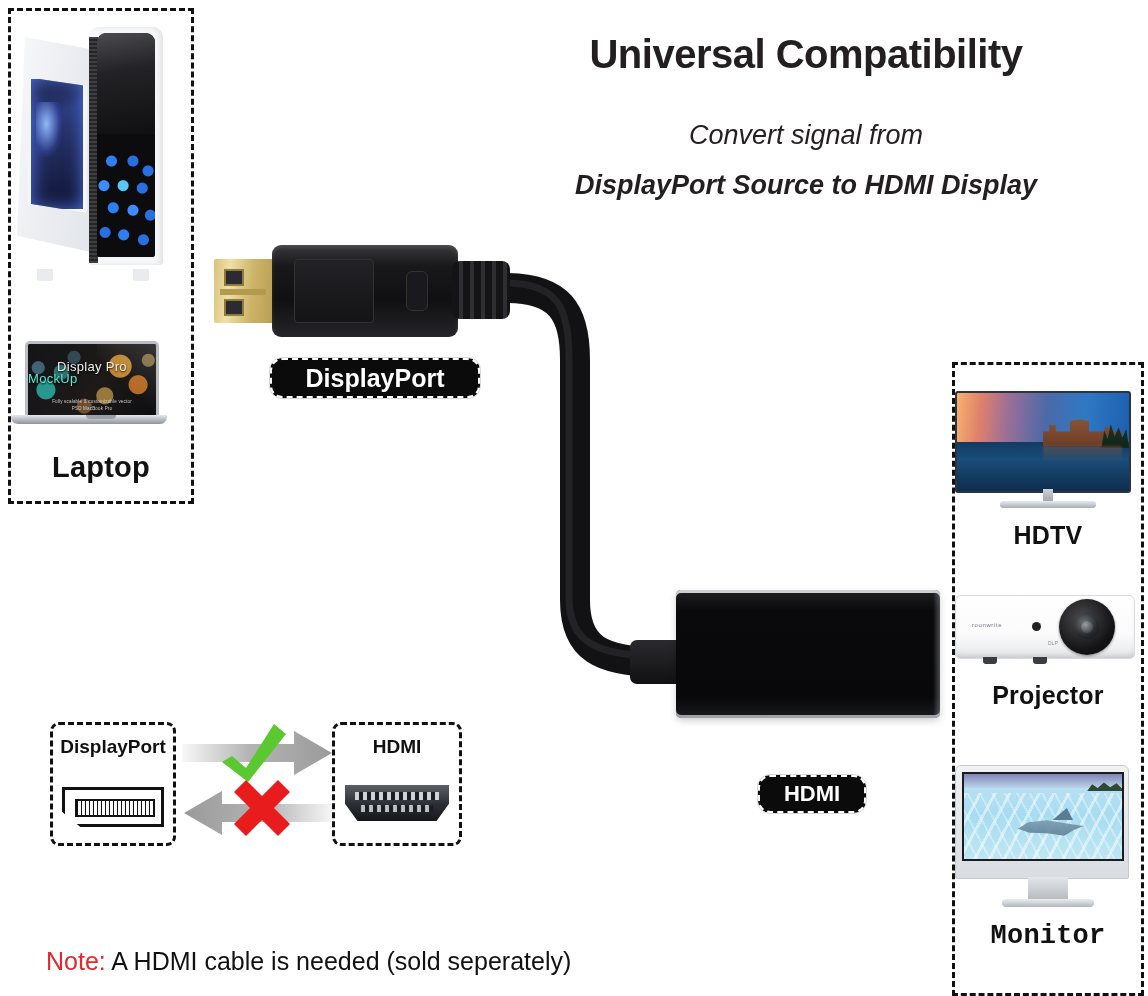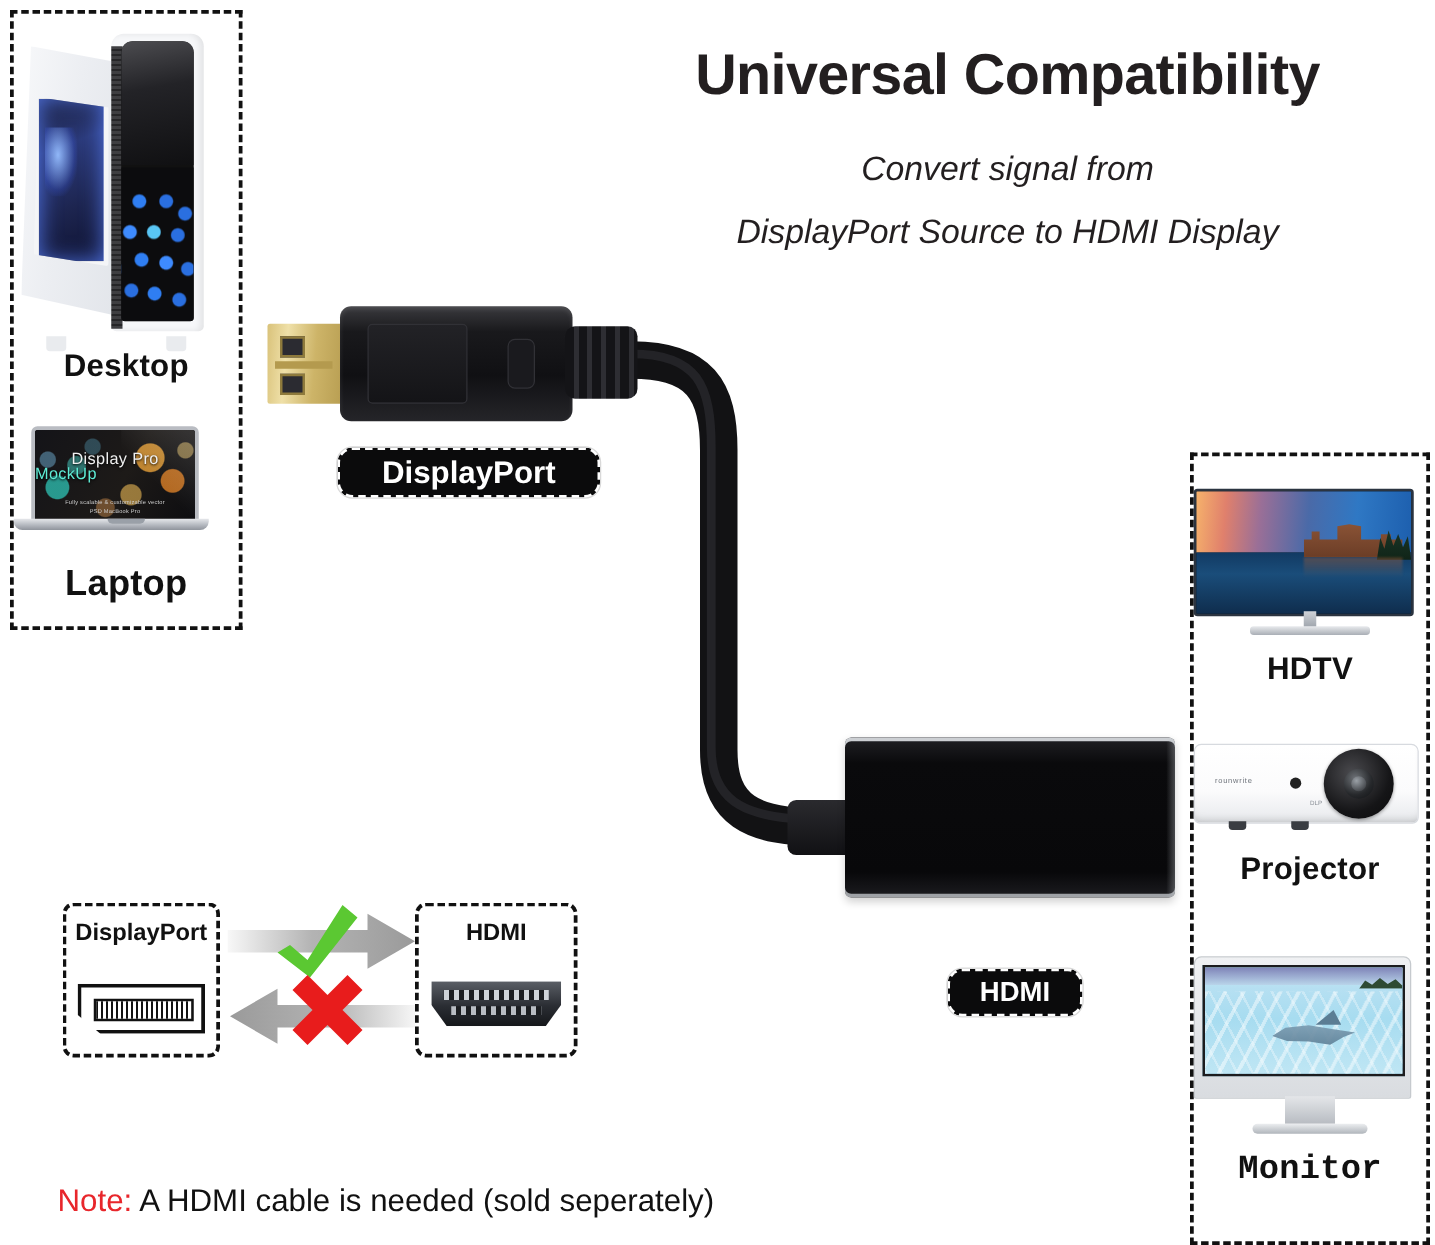--- a/index.html
+++ b/index.html
@@ -154,25 +154,25 @@
      opacity:.92;}
   .mon .fin{position:absolute;left:56%;top:40%;width:13%;height:14%;
      background:#5b7d94;clip-path:polygon(0% 100%,70% 0%,100% 100%);}
   .mon .neck{position:absolute;left:50%;top:112px;transform:translateX(-50%);
      width:40px;height:22px;background:linear-gradient(#e4e6e9,#b8bcc2);}
   .mon .base{position:absolute;left:50%;top:134px;transform:translateX(-50%);
      width:92px;height:8px;background:linear-gradient(#eceef0,#b0b5bb);border-radius:4px;}
 
   
   #headline{position:absolute;left:470px;top:32px;width:672px;text-align:center;
-     font-size:46px;font-weight:bold;color:#231f20;letter-spacing:-.5px;white-space:nowrap;}
+     font-size:40px;font-weight:bold;color:#231f20;letter-spacing:-.5px;white-space:nowrap;}
   .subline{position:absolute;width:672px;left:470px;text-align:center;
      font-size:27px;font-style:italic;color:#231f20;}
   #sub1{top:120px;}
-  #sub2{top:170px;}
+  #sub2{top:170px;font-weight:bold;}
 
   
   #cable-svg{position:absolute;left:0;top:0;width:1148px;height:996px;pointer-events:none;}
 
   .dp-plug{position:absolute;left:214px;top:245px;width:290px;height:92px;}
   .dp-plug .gold{position:absolute;left:0;top:14px;width:62px;height:64px;
      background:linear-gradient(95deg,#d9c27a 0%,#efe0a8 25%,#cdb468 60%,#b69c50 100%);
      border-radius:2px 0 0 2px;}
   .dp-plug .gold .tab{position:absolute;left:10px;width:16px;height:13px;
      background:#2b2b31;border:2px solid #8e7a3c;}
@@ -252,21 +252,20 @@
       <div class="window"></div>
       <div class="front"></div>
       <div class="vent"></div>
       <div class="bezel">
         <div class="gloss"></div>
         <div class="mesh"></div>
       </div>
       <div class="foot" style="left:26px;"></div>
       <div class="foot" style="left:122px;"></div>
     </div>
-    <div class="device-caption" style="top:268px;font-size:25px;">Desktop</div>
 
     <div class="device laptop" style="top:330px;height:92px;padding-left:10px;box-sizing:border-box;">
       <div class="screen">
         <div class="bokeh"></div>
         <div class="sheen"></div>
         <div class="t1">Display Pro</div>
         <div class="t2">MockUp</div>
         <div class="t3">Fully scalable &amp; customizable vector</div>
         <div class="t4">PSD MacBook Pro</div>
       </div>

